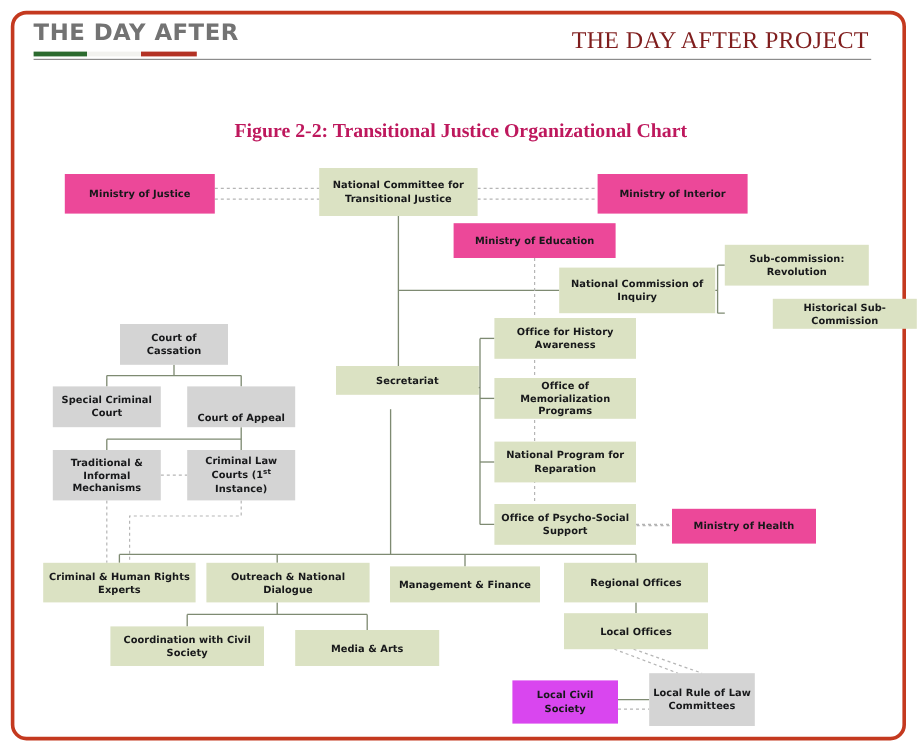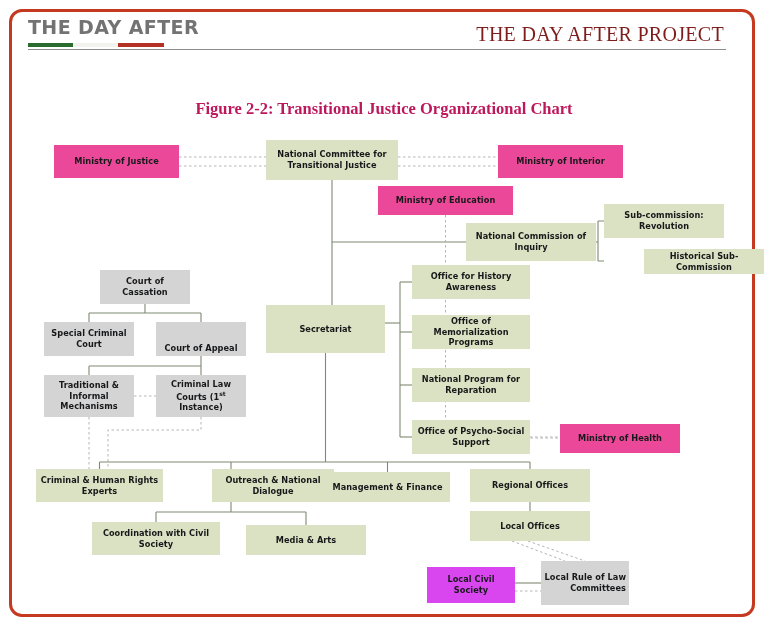--- a/index.html
+++ b/index.html
@@ -206,21 +206,21 @@
         </div>
         <div class="node n-green" style="left: 466px; top: 223px; width: 130px; height: 38px;">
           <span>National Commission of Inquiry</span>
         </div>
         <div class="node n-green" style="left: 604px; top: 204px; width: 120px; height: 34px;">
           <span>Sub-commission: Revolution</span>
         </div>
         <div class="node n-green" style="left: 604px; top: 249px; width: 120px; height: 25px; margin-left: 40px;">
           <span>Historical Sub-Commission</span>
         </div>
-        <div class="node n-green" style="left: 266px; top: 305px; width: 119px; height: 48px;">
+        <div class="node n-green" style="left: 280px; top: 305px; width: 119px; height: 24px;">
           <span>Secretariat</span>
         </div>
         <div class="node n-green" style="left: 412px; top: 265px; width: 118px; height: 34px;">
           <span>Office for History Awareness</span>
         </div>
         <div class="node n-green" style="left: 412px; top: 315px; width: 118px; height: 34px;">
           <span>Office of Memorialization Programs</span>
         </div>
         <div class="node n-green" style="left: 412px; top: 368px; width: 118px; height: 34px;">
           <span>National Program for Reparation</span>
@@ -242,39 +242,39 @@
         </div>
         <div class="node n-gray" style="left: 44px; top: 375px; width: 90px; height: 42px;">
           <span>Traditional &amp; Informal Mechanisms</span>
         </div>
         <div class="node n-gray" style="left: 156px; top: 375px; width: 90px; height: 42px;">
           <span>Criminal Law Courts (1<sup>st</sup> Instance)</span>
         </div>
         <div class="node n-green" style="left: 36px; top: 469px; width: 127px; height: 33px;">
           <span>Criminal &amp; Human Rights Experts</span>
         </div>
-        <div class="node n-green" style="left: 172px; top: 469px; width: 122px; height: 33px; margin-left: 40px;">
+        <div class="node n-green" style="left: 172px; top: 469px; width: 136px; height: 33px;">
           <span>Outreach &amp; National Dialogue</span>
         </div>
         <div class="node n-green" style="left: 325px; top: 472px; width: 125px; height: 30px;">
           <span>Management &amp; Finance</span>
         </div>
         <div class="node n-green" style="left: 470px; top: 469px; width: 120px; height: 33px;">
           <span>Regional Offices</span>
         </div>
         <div class="node n-green" style="left: 92px; top: 522px; width: 128px; height: 33px;">
           <span>Coordination with Civil Society</span>
         </div>
         <div class="node n-green" style="left: 246px; top: 525px; width: 120px; height: 30px;">
           <span>Media &amp; Arts</span>
         </div>
         <div class="node n-green" style="left: 470px; top: 511px; width: 120px; height: 30px;">
           <span>Local Offices</span>
         </div>
         <div class="node n-yellow" style="left: 427px; top: 567px; width: 88px; height: 36px;">
           <span>Local Civil Society</span>
         </div>
-        <div class="node n-gray" style="left: 541px; top: 561px; width: 88px; height: 44px; text-align: right;">
+        <div class="node n-gray" style="left: 541px; top: 561px; width: 88px; height: 44px;">
           <span>Local Rule of Law Committees</span>
         </div>
       </div>
   </div>
 </div>
 
 </body></html>

